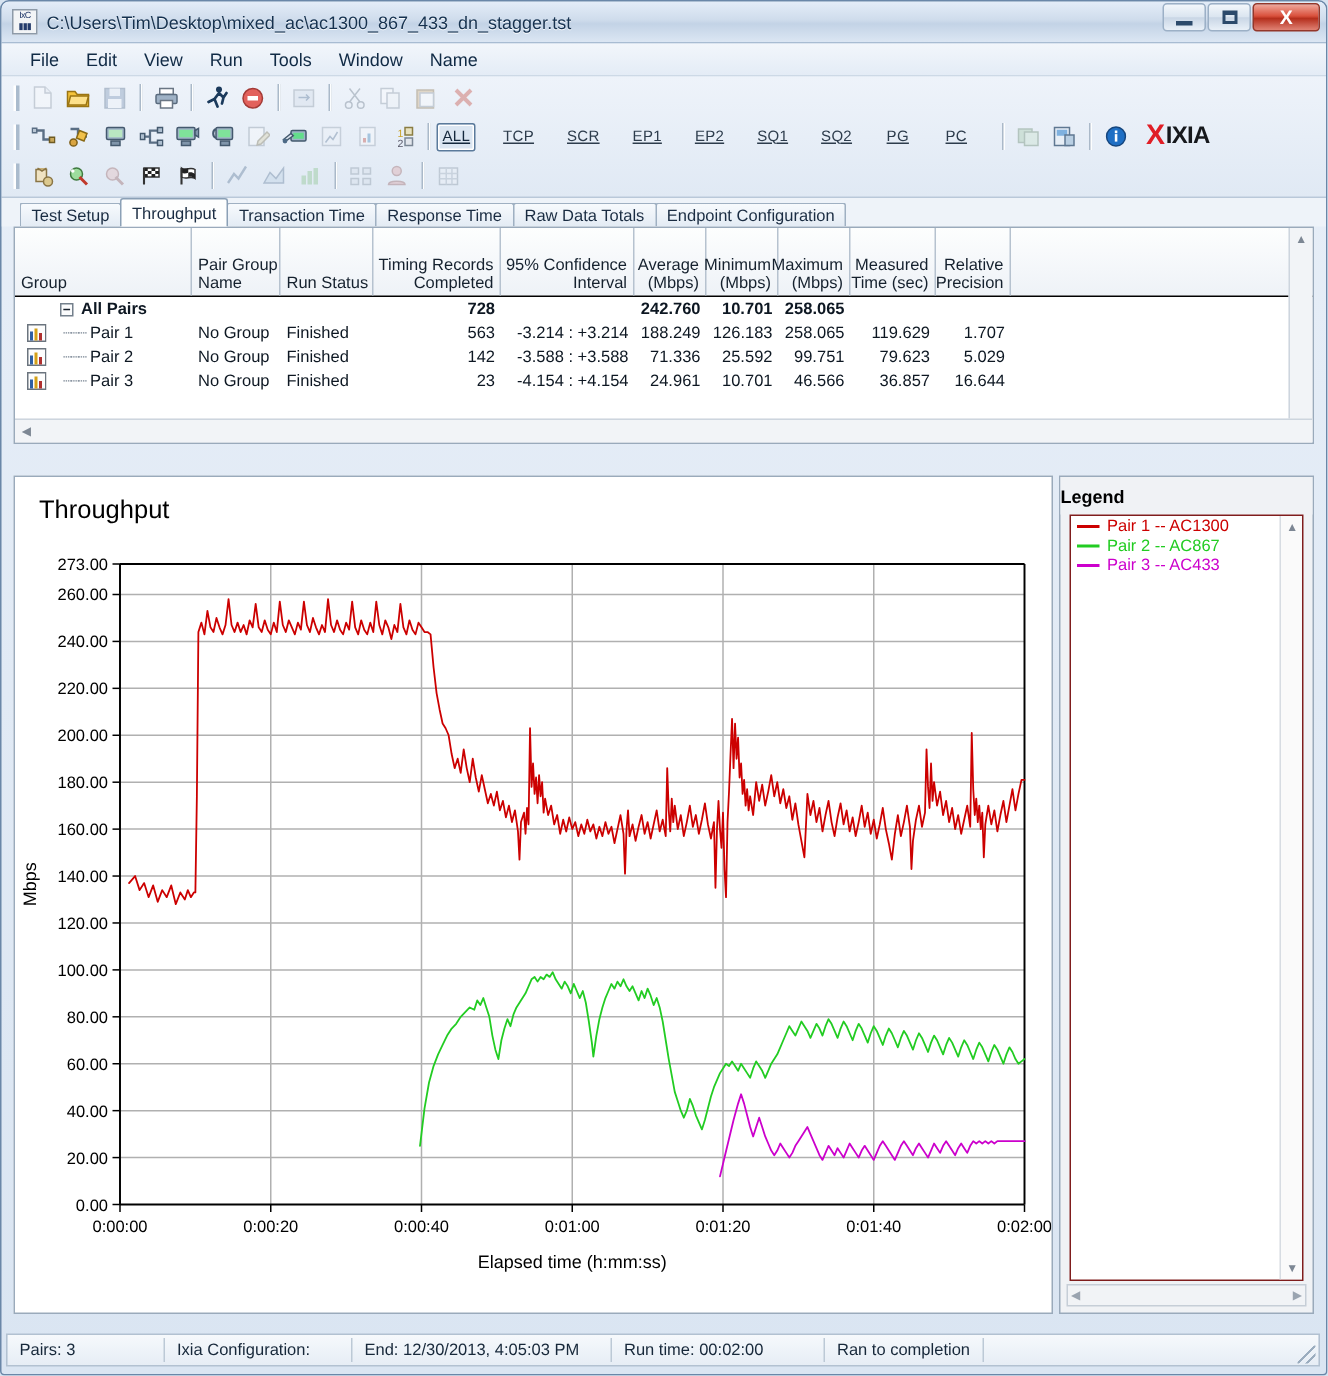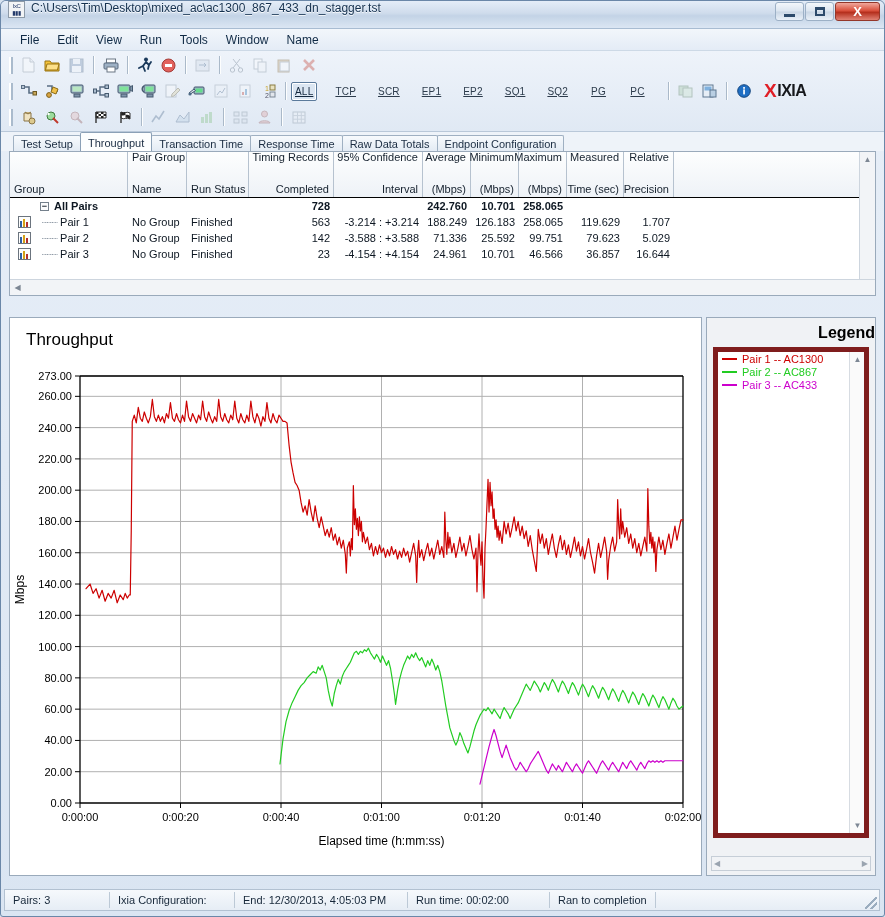--- a/index.html
+++ b/index.html
@@ -15,21 +15,21 @@
     border:1px solid #6a87a8;
     border-radius:6px 6px 3px 3px;
     overflow:hidden;
   }
   
   .titlebar{
     height:27px;position:relative;
     background:linear-gradient(180deg,#e4edf8 0%,#cfdcec 45%,#c3d3e6 55%,#dbe6f3 100%);
     border-bottom:1px solid #a8bcd2;
     border-radius:5px 5px 0 0;
-    display:flex;align-items:flex-start;
+    display:flex;align-items:center;
   }
   .title-icon{
     width:17px;height:17px;margin-left:7px;margin-right:6px;
     background:#f2f4f6;border:1px solid #8d9aa8;
     font-size:6px;line-height:7px;color:#243b6b;text-align:center;
     font-family:"Liberation Sans",sans-serif;overflow:hidden;
     box-sizing:border-box;padding-top:1px;
   }
   .title-icon i{display:block;font-style:normal;letter-spacing:-0.5px;}
   .title-text{
@@ -124,21 +124,21 @@
     border:1px solid #9aaabb;box-sizing:border-box;position:relative;overflow:hidden;
   }
   .grid-head{
     display:flex;height:45px;
     background:linear-gradient(180deg,#fdfefe 0%,#eef2f7 100%);
     border-bottom:1px solid #000;
   }
   .gh{
     border-right:1px solid #b6c2cf;box-sizing:border-box;
     font-size:11px;color:#15212e;padding:2px 4px;position:relative;
-    display:flex;flex-direction:column;justify-content:flex-end;gap:20px;
+    display:flex;flex-direction:column;justify-content:flex-end;
   }
   .gh.r{text-align:right;align-items:flex-end;}
   .gh span{display:block;line-height:12px;white-space:nowrap;}
   .grid-body{font-size:11px;color:#0d1722;}
   .grow{display:flex;height:16px;align-items:center;}
   .gc{box-sizing:border-box;padding:0 4px;font-size:11px;white-space:nowrap;overflow:hidden;}
   .gc.r{text-align:right;}
   .grow.total .gc{font-weight:bold;}
   .icon-cell{width:28px;display:flex;align-items:center;justify-content:center;}
   .bar-icon{width:13px;height:12px;display:block;}
@@ -173,25 +173,25 @@
     position:relative;overflow:hidden;
   }
   .chart-title{
     position:absolute;left:16px;top:12px;font-size:17px;color:#000;
   }
   .legend-panel{
     flex:1;margin-left:4px;background:#f0f2f5;border:1px solid #9aaabb;
     box-sizing:border-box;position:relative;display:flex;flex-direction:column;
   }
   .legend-title{
-    text-align:right;font-size:16px;font-weight:bold;color:#000;padding:6px 0 5px 0;
+    text-align:left;font-size:12px;font-weight:bold;color:#000;padding:6px 0 5px 0;
     background:#f0f2f5;
   }
   .legend-box{
-    margin:0 6px 16px 6px;background:#fff;border:5px solid #7f1d1d;
+    margin:0 6px 0 6px;background:#fff;border:1px solid #7f1d1d;
     flex:1;position:relative;overflow:hidden;box-sizing:border-box;
   }
   .legend-item{
     display:flex;align-items:center;font-size:11px;padding:1px 0 0 4px;white-space:nowrap;
   }
   .legend-swatch{width:15px;height:2px;margin-right:5px;display:block;}
   .legend-vscroll{
     position:absolute;right:0;top:0;bottom:0;width:14px;background:#fafafa;border-left:1px solid #d7dce2;
   }
   .legend-hscroll{

